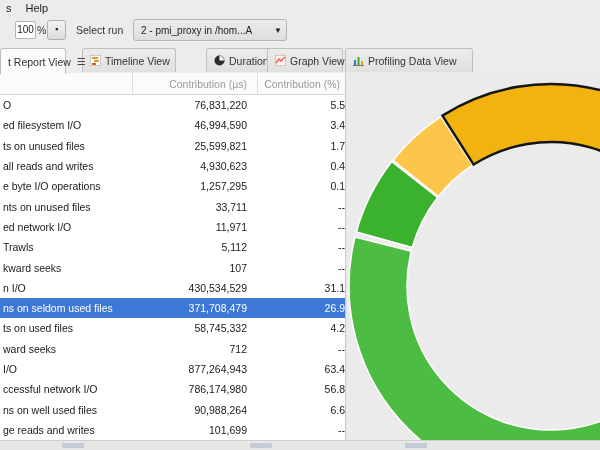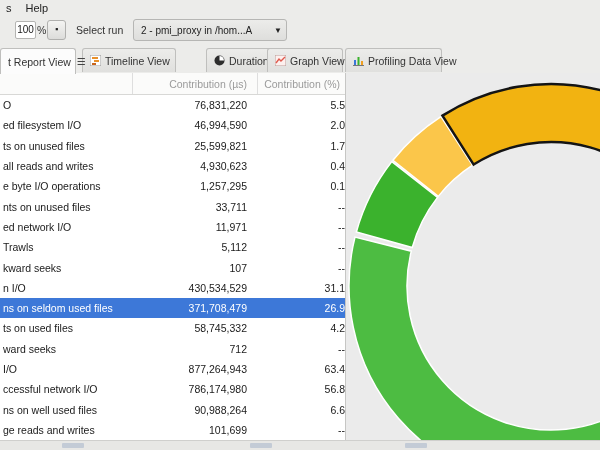--- a/index.html
+++ b/index.html
@@ -71,21 +71,21 @@
     <span>▪</span>
   </div>
   <span id="select-run-label">Select run</span>
   <div id="run-combo">
     <span class="combo-text">2 - pmi_proxy in /hom...A</span>
     <span class="combo-arrow">▼</span>
   </div>
 </div>
 
 <div id="tabbar" class="abs">
-  <div class="tab active" style="left:0;width:76px;text-align:center;">
+  <div class="tab active" style="left:0;width:66px;text-align:center;">
     <span>t Report View</span>
     <span class="hamburger">☰</span>
   </div>
   <div class="tab" style="left:82px;width:94px;">
     <span class="icon12">
       <svg width="11" height="11">
           <rect x="0" y="0" width="11" height="11" fill="#fff" stroke="#999" stroke-width="1"></rect>
           <rect x="2" y="2" width="6" height="2" fill="#e8902a"></rect>
           <rect x="4" y="5" width="5" height="2" fill="#e8902a"></rect>
           <rect x="2" y="8" width="4" height="2" fill="#c8661e"></rect>
@@ -104,21 +104,21 @@
   </div>
   <div class="tab" style="left:267px;width:76px;">
     <span class="icon12">
       <svg width="11" height="11">
           <rect x="0" y="0" width="11" height="11" fill="#fdf0ee" stroke="#b89a96" stroke-width="1"></rect>
           <polyline points="1,8 4,4 6,6 10,2" fill="none" stroke="#e05a4e" stroke-width="1.4"></polyline>
         </svg>
     </span>
     <span>Graph View</span>
   </div>
-  <div class="tab" style="left:345px;width:97px;">
+  <div class="tab" style="left:345px;width:128px;">
     <span class="icon12">
       <svg width="11" height="11">
           <rect x="0" y="10" width="11" height="1" fill="#777"></rect>
           <rect x="1" y="5" width="2" height="5" fill="#3a76d8"></rect>
           <rect x="4.5" y="2" width="2" height="8" fill="#3bb22d"></rect>
           <rect x="8" y="6" width="2" height="4" fill="#f0a020"></rect>
         </svg>
     </span>
     <span>Profiling Data View</span>
   </div>
@@ -132,21 +132,21 @@
   </div>
   <div id="table-body">
       <div class="trow">
         <div class="c-name">O</div>
         <div class="c-us">76,831,220</div>
         <div class="c-pct">5.5</div>
       </div>
       <div class="trow">
         <div class="c-name">ed filesystem I/O</div>
         <div class="c-us">46,994,590</div>
-        <div class="c-pct">2.0</div>
+        <div class="c-pct">3.4</div>
       </div>
       <div class="trow">
         <div class="c-name">ts on unused files</div>
         <div class="c-us">25,599,821</div>
         <div class="c-pct">1.7</div>
       </div>
       <div class="trow">
         <div class="c-name">all reads and writes</div>
         <div class="c-us">4,930,623</div>
         <div class="c-pct">0.4</div>

